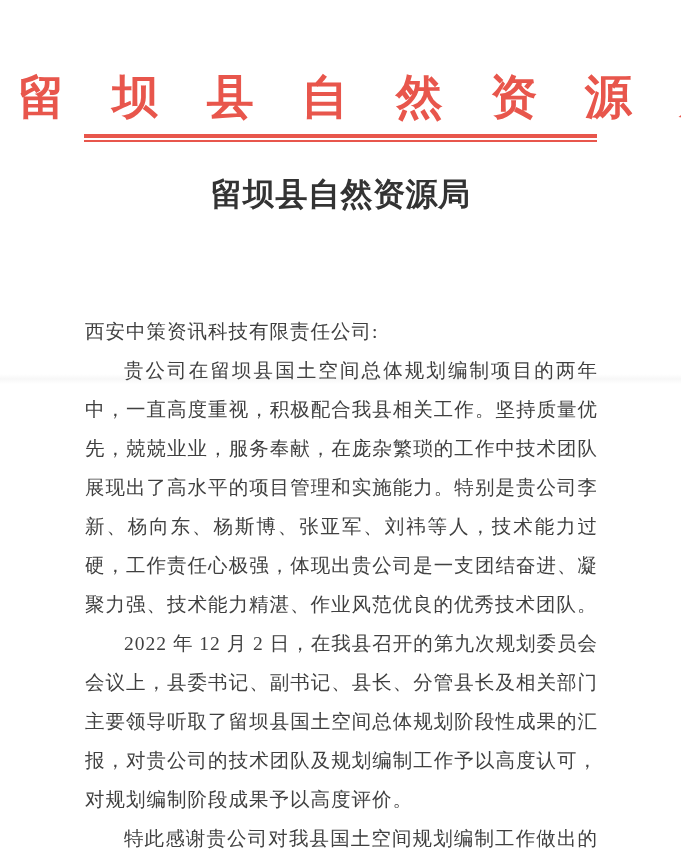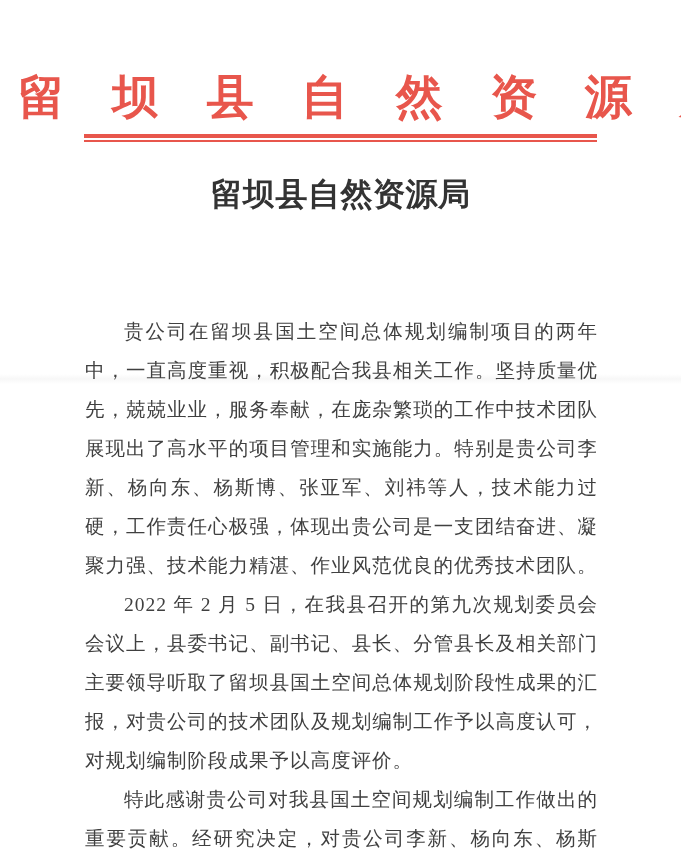--- a/index.html
+++ b/index.html
@@ -92,18 +92,19 @@
   <div class="letterhead">
     <div class="letterhead-title">留 坝 县 自 然 资 源 局</div>
     <div class="letterhead-rule"></div>
   </div>
 
   <div class="doc-title">
     <div>留坝县自然资源局</div>
   </div>
 
   <div class="body-text">
+    <div class="salutation">西安中策资讯科技有限责任公司:</div>
     <p class="para">贵公司在留坝县国土空间总体规划编制项目的两年中，一直高度重视，积极配合我县相关工作。坚持质量优先，兢兢业业，服务奉献，在庞杂繁琐的工作中技术团队展现出了高水平的项目管理和实施能力。特别是贵公司李新、杨向东、杨斯博、张亚军、刘祎等人，技术能力过硬，工作责任心极强，体现出贵公司是一支团结奋进、凝聚力强、技术能力精湛、作业风范优良的优秀技术团队。</p>
-    <p class="para">2022 年 2 月 5 日，在我县召开的第九次规划委员会会议上，县委书记、副书记、县长、分管县长及相关部门主要领导听取了留坝县国土空间总体规划阶段性成果的汇报，对贵公司的技术团队及规划编制工作予以高度认可，对规划编制阶段成果予以高度评价。</p>
+    <p class="para">2022 年 12 月 2 日，在我县召开的第九次规划委员会会议上，县委书记、副书记、县长、分管县长及相关部门主要领导听取了留坝县国土空间总体规划阶段性成果的汇报，对贵公司的技术团队及规划编制工作予以高度认可，对规划编制阶段成果予以高度评价。</p>
     <p class="para">特此感谢贵公司对我县国土空间规划编制工作做出的重要贡献。经研究决定，对贵公司李新、杨向东、杨斯博、张亚军、刘祎进行通报表扬。希望贵公司秉持“诚信、卓越、创新、求真”的企业精神，彰显富有魅力的企业文化，一以</p>
   </div>
 
 </div>
 
 </body></html>

